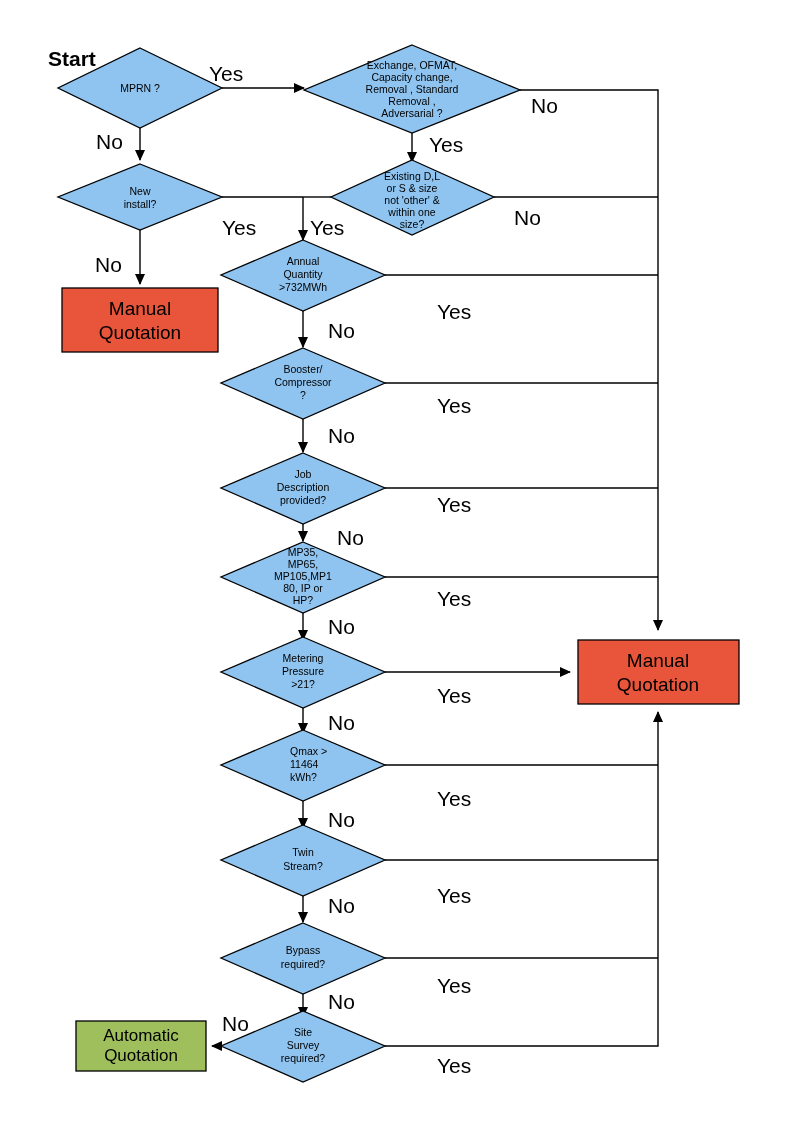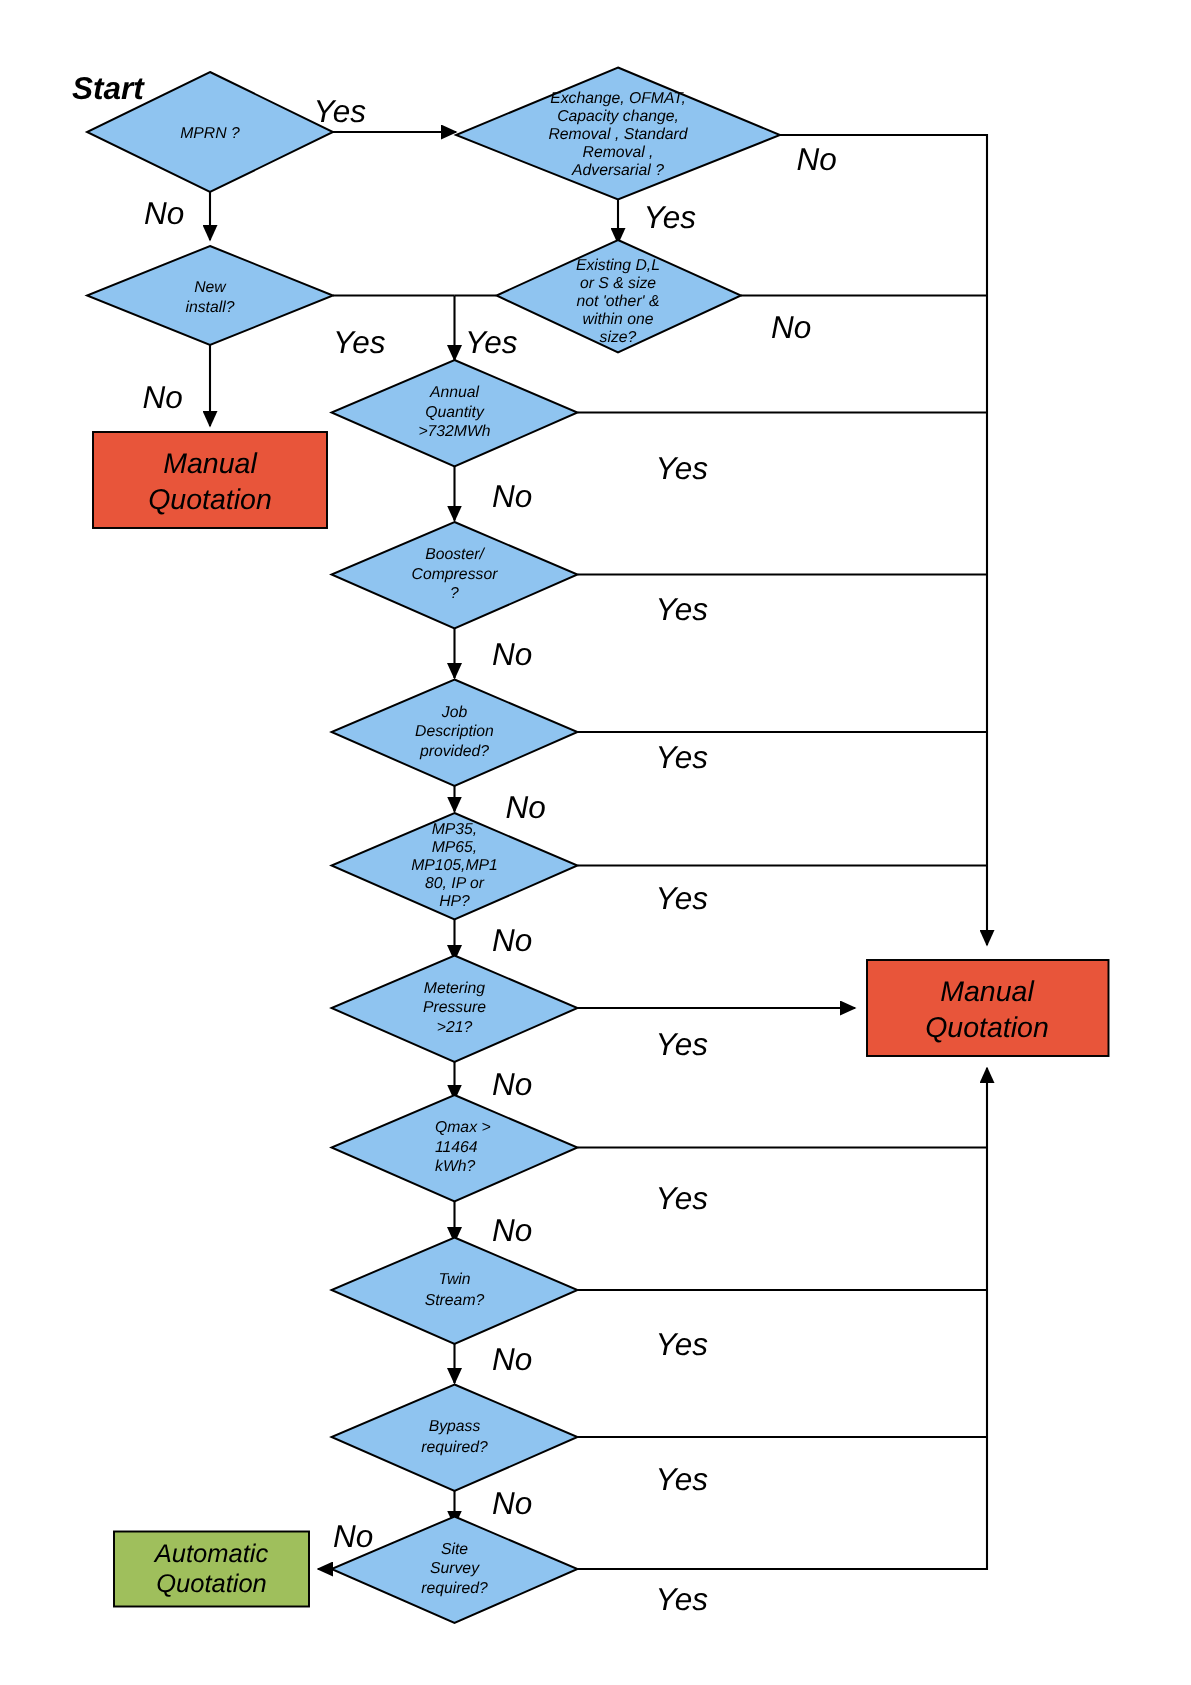--- a/index.html
+++ b/index.html
@@ -10,21 +10,20 @@
   body {
     width: 794px;
     height: 1123px;
     font-family: "Liberation Sans", sans-serif;
     overflow: hidden;
   }
   #flow-root {
     position: relative;
     width: 794px;
     height: 1123px;
-    font-style: italic;
   }
   svg#flow-svg {
     position: absolute;
     top: 0;
     left: 0;
     width: 794px;
     height: 1123px;
     display: block;
     shape-rendering: geometricPrecision;
   }

